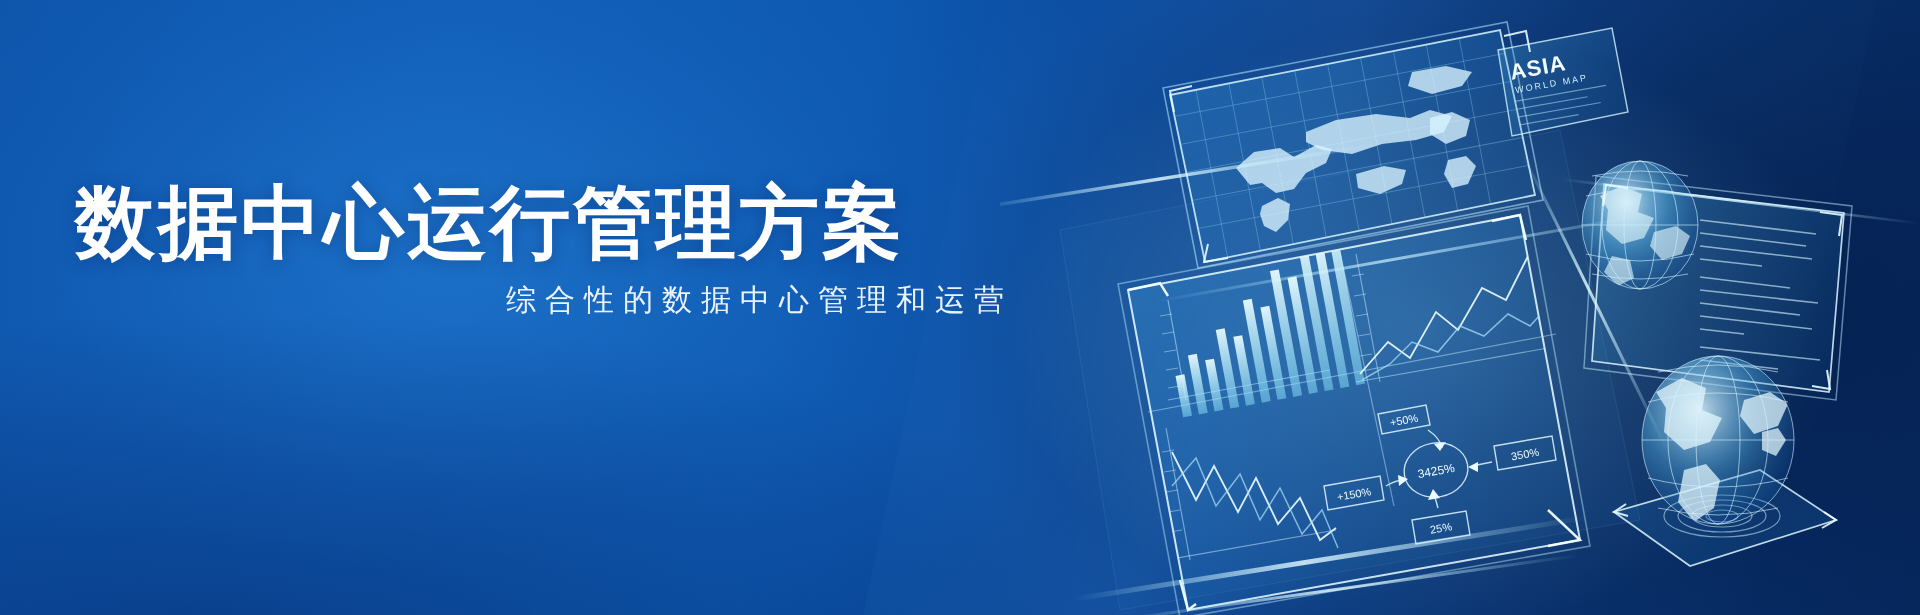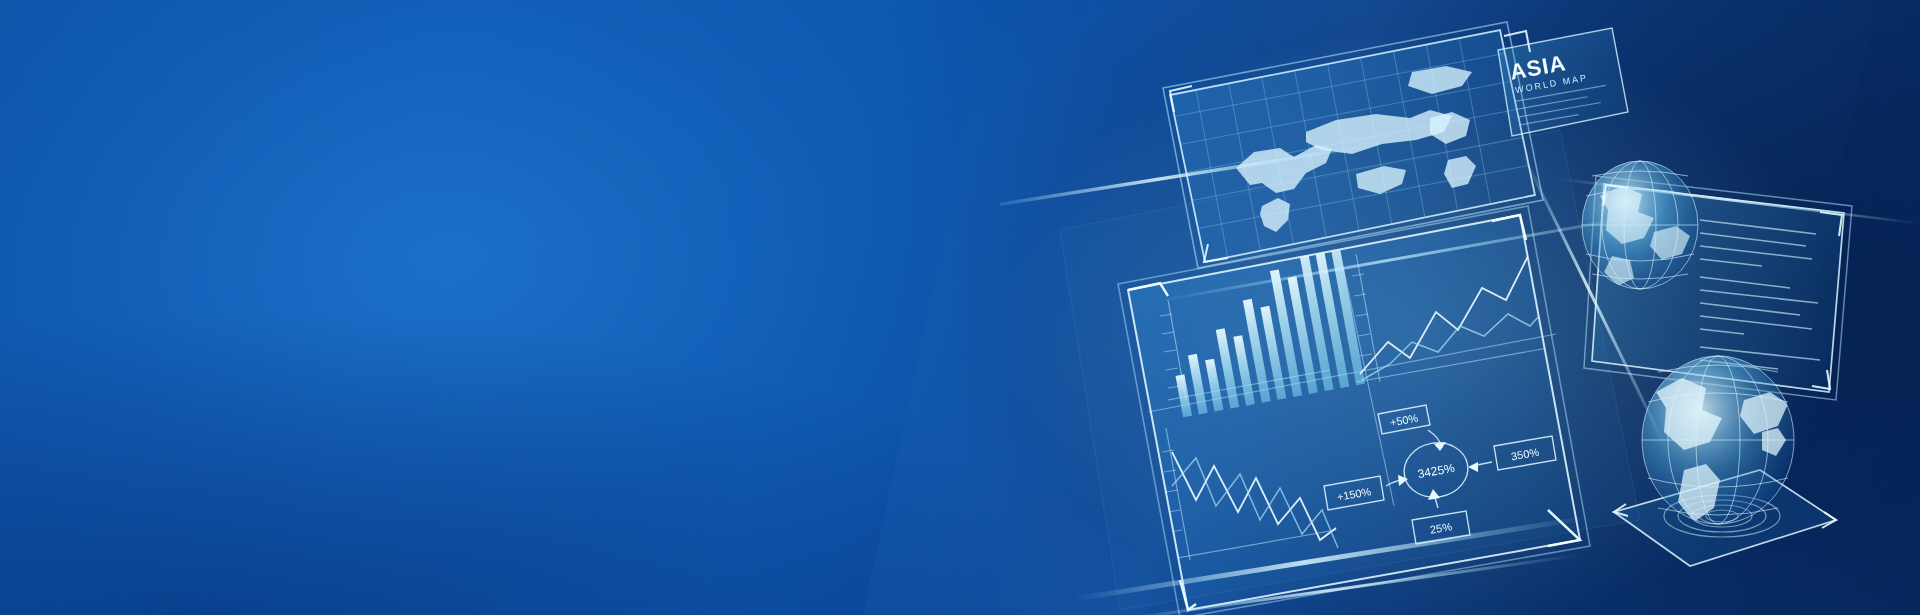--- a/index.html
+++ b/index.html
@@ -83,20 +83,24 @@
 <body>
 
 <div id="banner">
 
   <div class="bg-base"></div>
   <div class="bg-glow-left"></div>
   <div class="bg-dark-bottom"></div>
   <div class="bg-dark-right"></div>
   <div class="bg-sheen"></div>
 
+  <div class="text-block">
+    <h1 class="headline">数据中心运行管理方案</h1>
+    <p class="subline">综合性的数据中心管理和运营</p>
+  </div>
 
   <div class="art">
     <svg viewBox="0 0 920 615" preserveAspectRatio="none" aria-hidden="true">
       <defs>
         <linearGradient id="panelFill" x1="0" y1="0" x2="1" y2="1">
           <stop offset="0%" stop-color="#3f9fe0" stop-opacity=".34"></stop>
           <stop offset="55%" stop-color="#2a7fc8" stop-opacity=".22"></stop>
           <stop offset="100%" stop-color="#14508f" stop-opacity=".12"></stop>
         </linearGradient>
         <linearGradient id="panelFill2" x1="0" y1="0" x2="1" y2="1">

